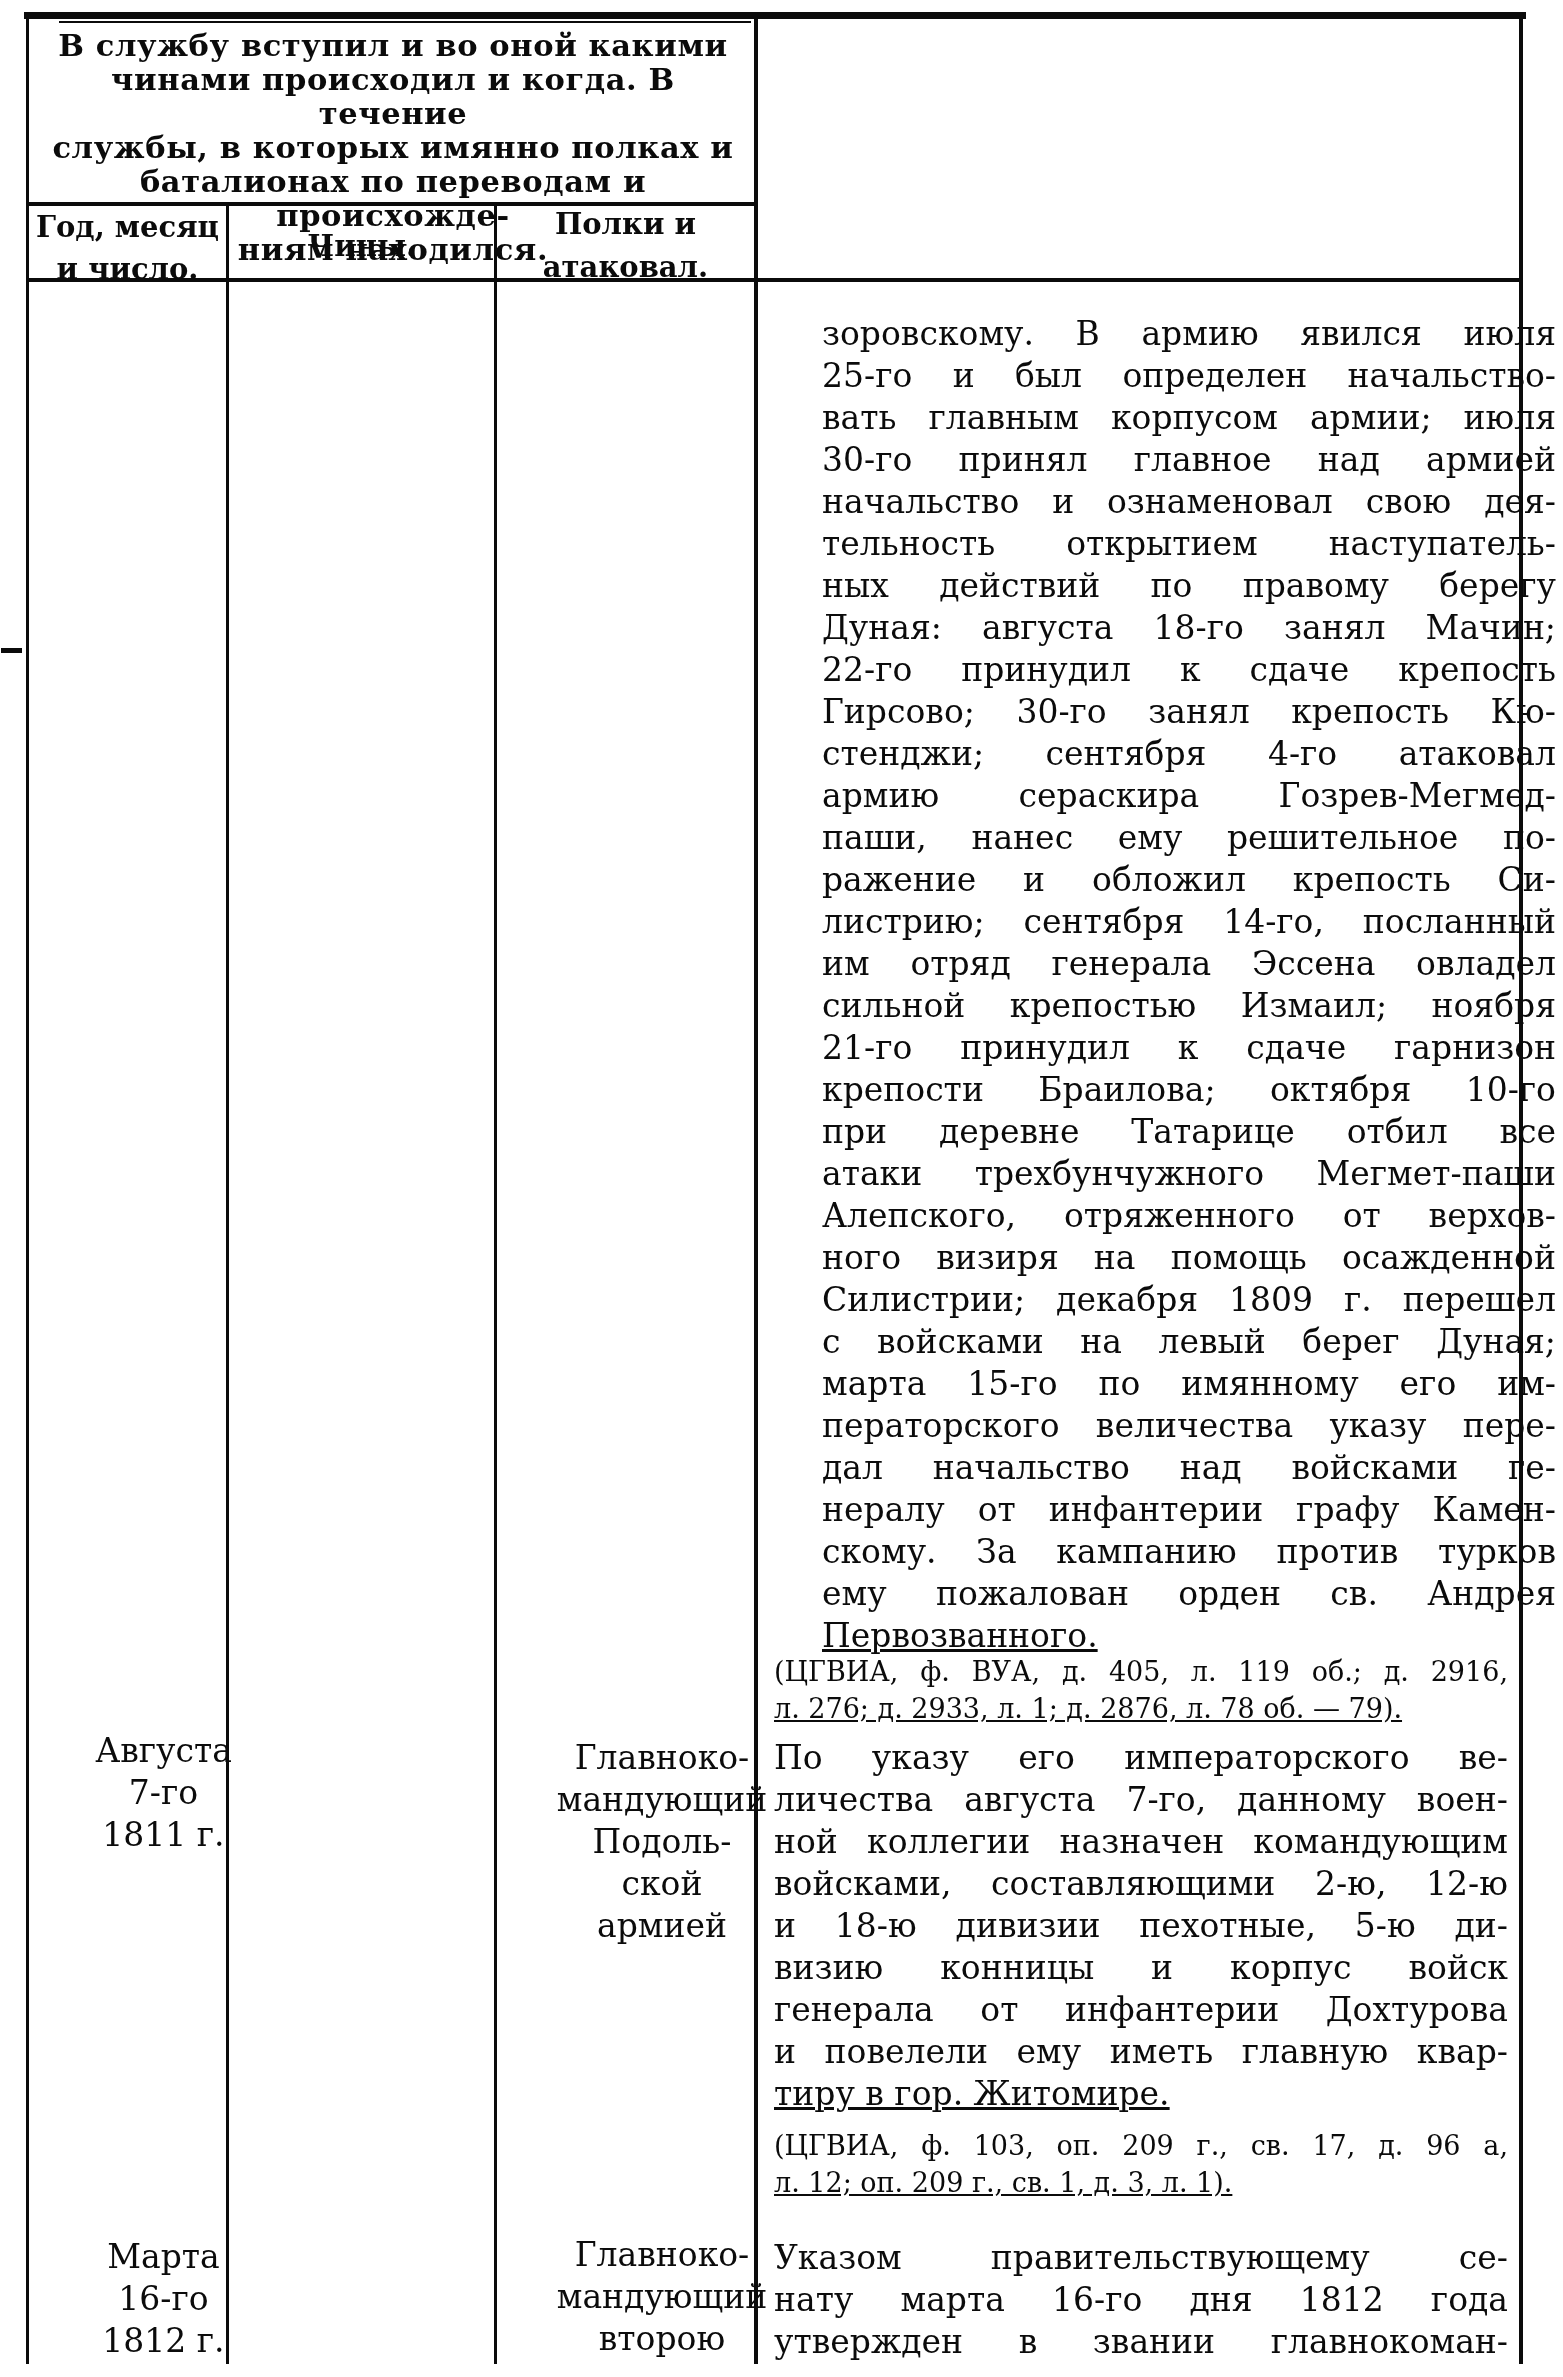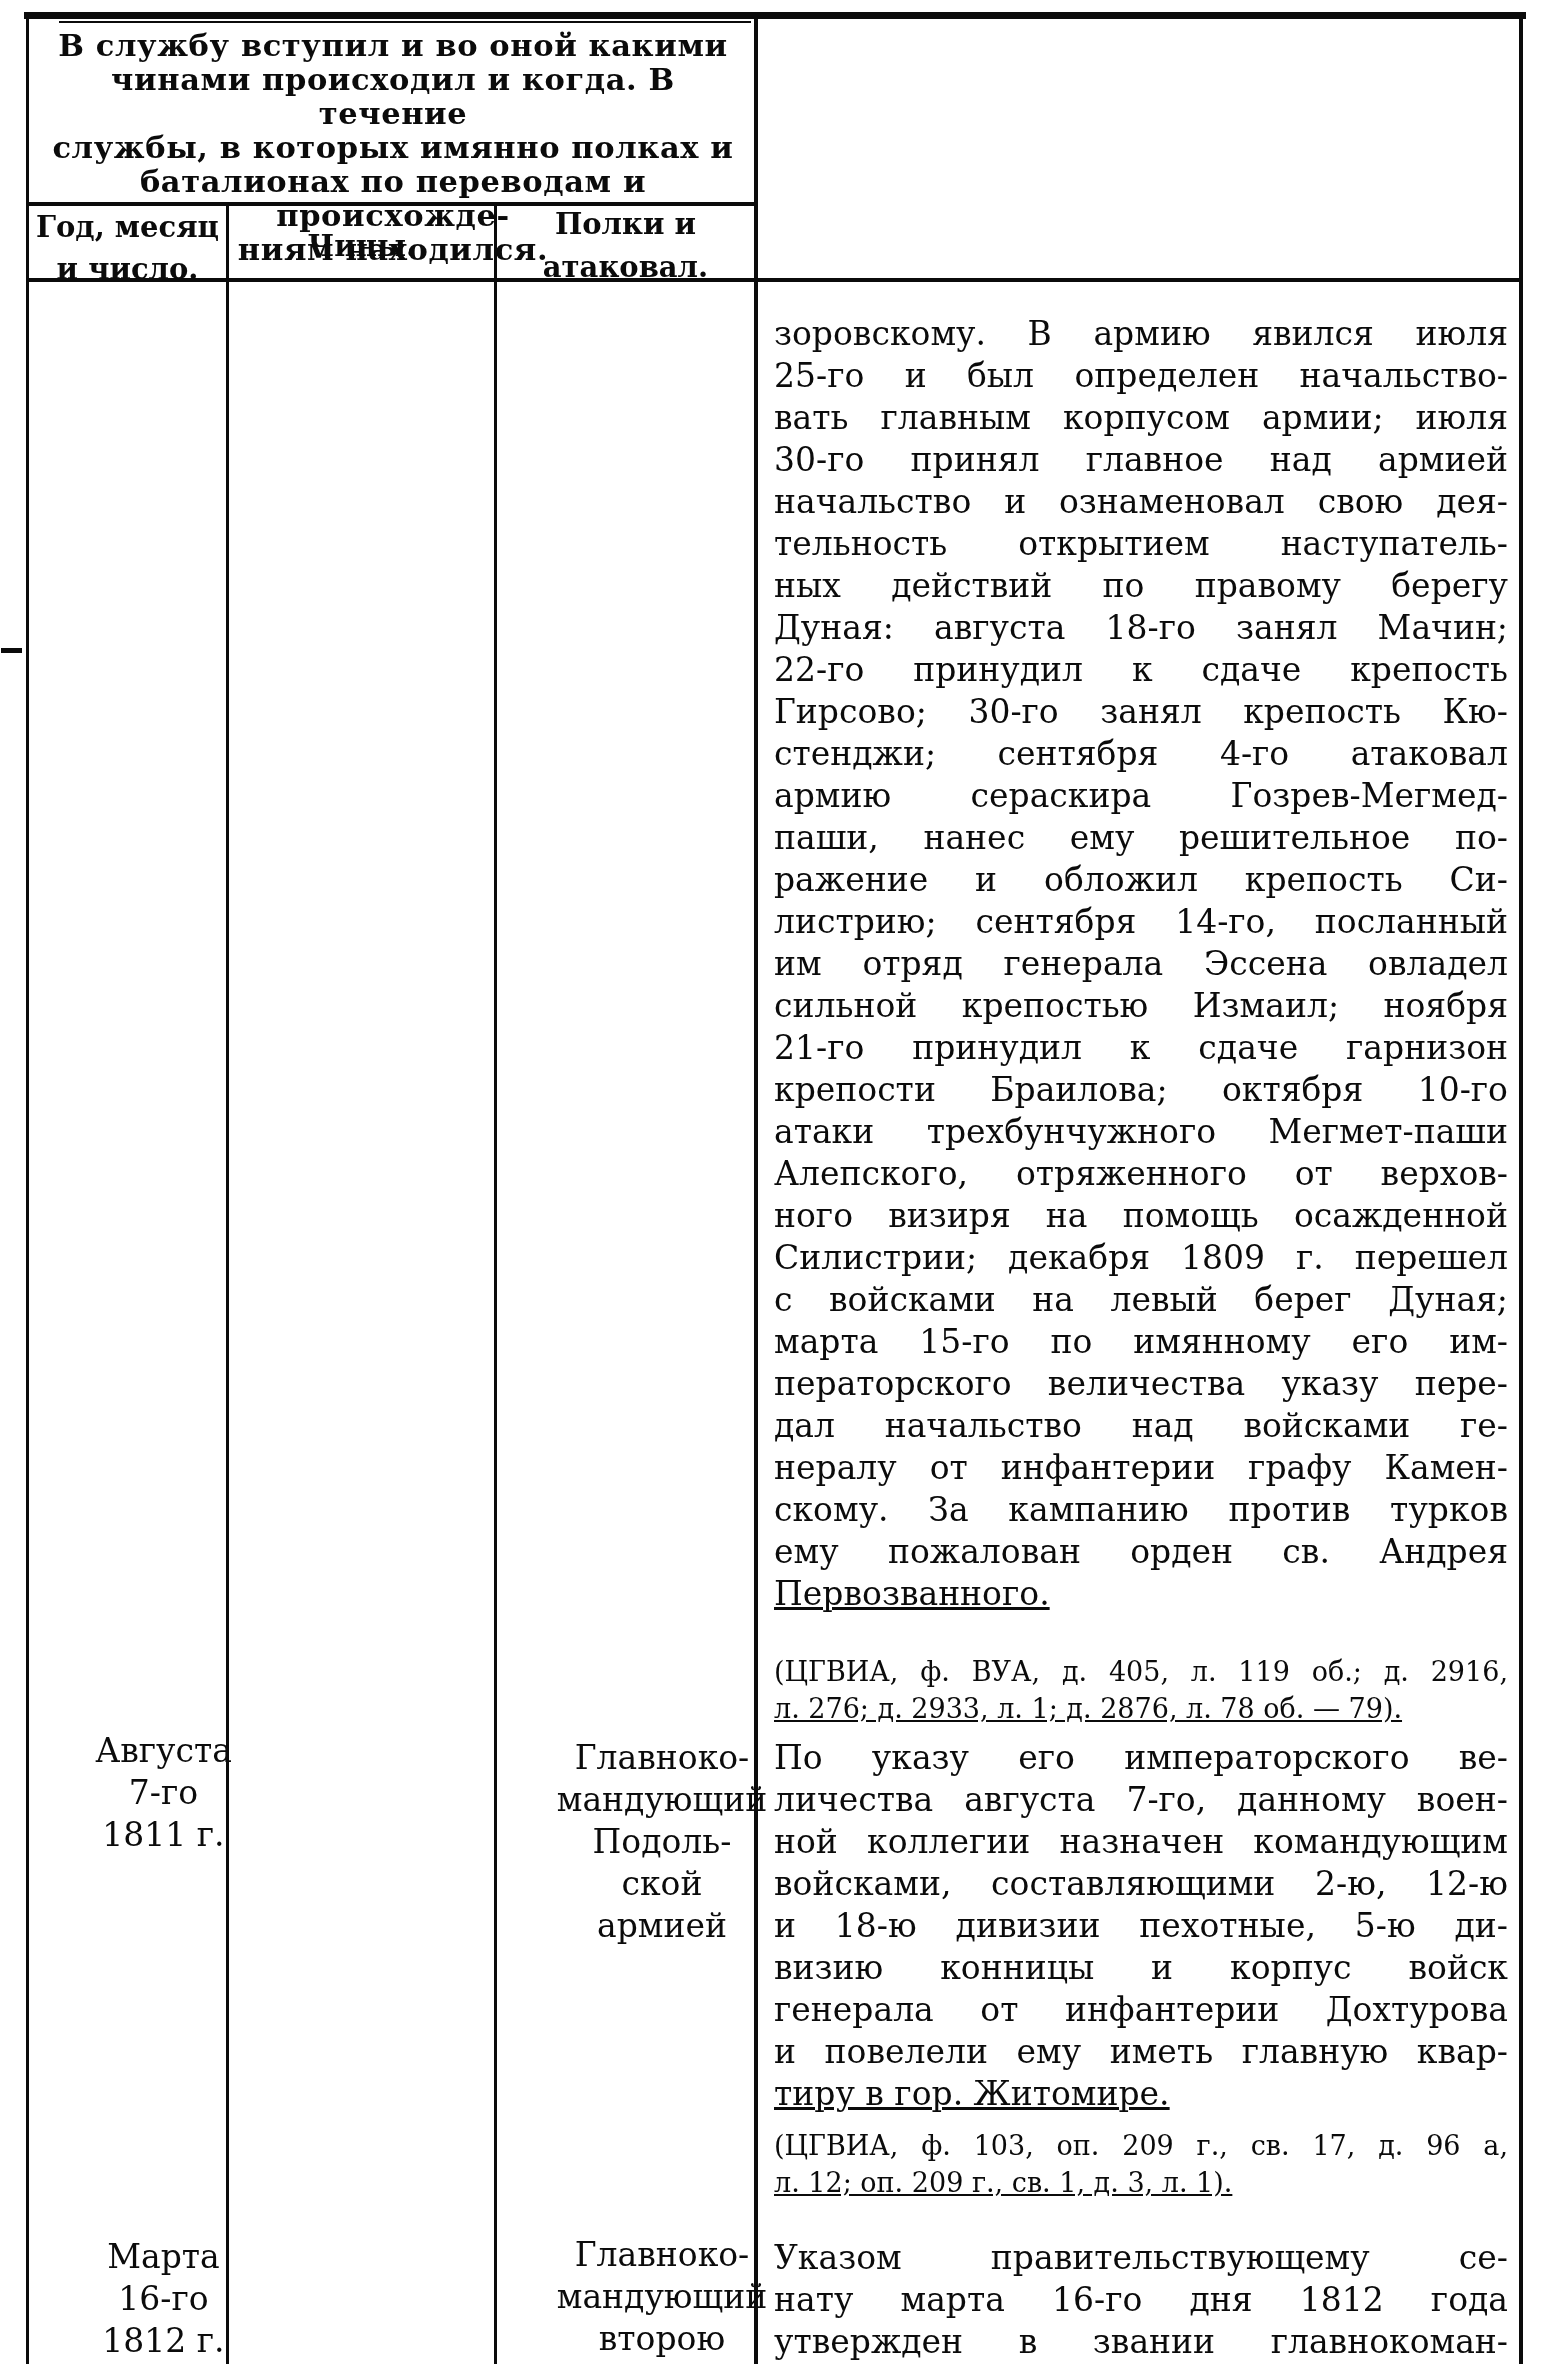--- a/index.html
+++ b/index.html
@@ -43,21 +43,21 @@
   #subcol-rank{position:absolute;left:230px;top:225px;width:264px;
     font-size:29px;line-height:42px;font-weight:bold;}
   #subcol-unit{position:absolute;left:497px;top:203px;width:257px;
     font-size:29px;line-height:43px;font-weight:bold;}
 
   
   #body-col{position:absolute;left:774px;top:0;width:734px;height:2377px;}
   .blk{position:absolute;left:0;width:100%;}
   .para{font-size:33px;line-height:42px;}
   .citation{font-size:27px;line-height:37px;}
-  #blk0{top:313px;}
+  #blk0{top:313px;margin-left:48px;}
   #blk1{top:1653px;}
   #blk2{top:1737px;}
   #blk3{top:2127px;}
   #blk4{top:2237px;}
 
   
   .cellblock{position:absolute;font-size:33px;line-height:42px;padding-left:36px;}
   #row0-date{left:29px; top:1730px;width:197px;}
   #row0-unit{left:498px;top:1737px;width:256px;}
   #row1-date{left:29px; top:2236px;width:197px;}
@@ -113,20 +113,21 @@
         <div class="tl">Гирсово; 30-го занял крепость Кю-</div>
         <div class="tl">стенджи; сентября 4-го атаковал</div>
         <div class="tl">армию сераскира Гозрев-Мегмед-</div>
         <div class="tl">паши, нанес ему решительное по-</div>
         <div class="tl">ражение и обложил крепость Си-</div>
         <div class="tl">листрию; сентября 14-го, посланный</div>
         <div class="tl">им отряд генерала Эссена овладел</div>
         <div class="tl">сильной крепостью Измаил; ноября</div>
         <div class="tl">21-го принудил к сдаче гарнизон</div>
         <div class="tl">крепости Браилова; октября 10-го</div>
+        <div class="tl">при деревне Татарице отбил все</div>
         <div class="tl">атаки трехбунчужного Мегмет-паши</div>
         <div class="tl">Алепского, отряженного от верхов-</div>
         <div class="tl">ного визиря на помощь осажденной</div>
         <div class="tl">Силистрии; декабря 1809 г. перешел</div>
         <div class="tl">с войсками на левый берег Дуная;</div>
         <div class="tl">марта 15-го по имянному его им-</div>
         <div class="tl">ператорского величества указу пере-</div>
         <div class="tl">дал начальство над войсками ге-</div>
         <div class="tl">нералу от инфантерии графу Камен-</div>
         <div class="tl">скому. За кампанию против турков</div>

